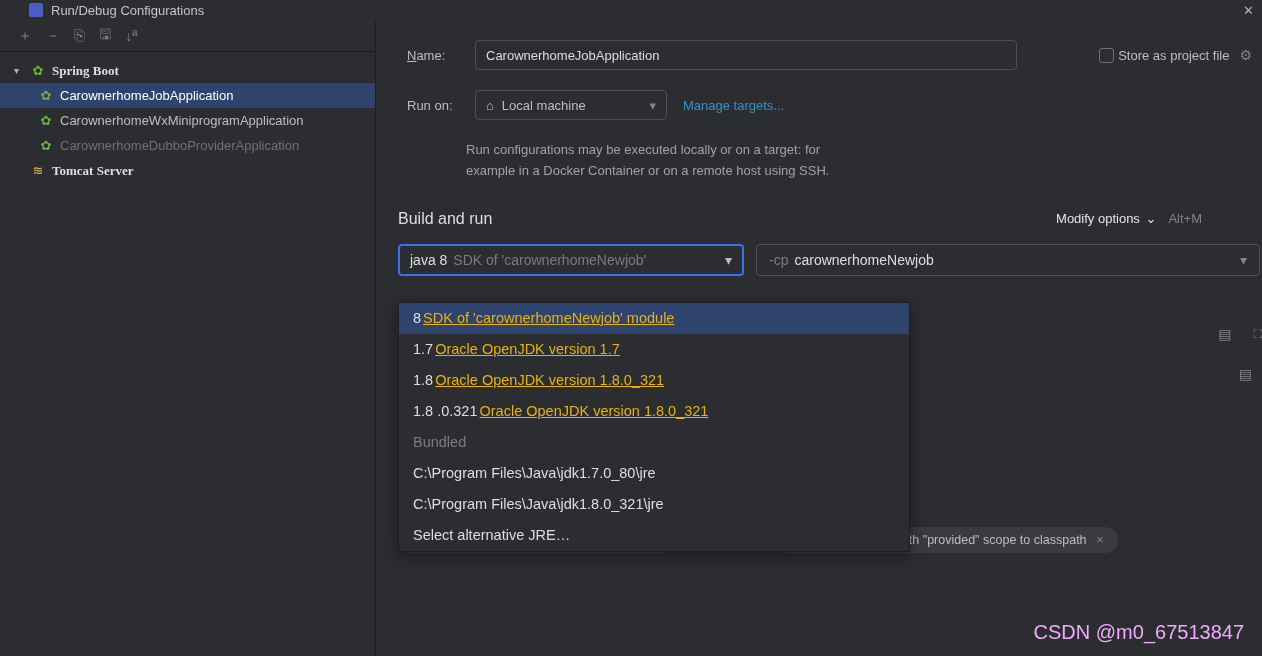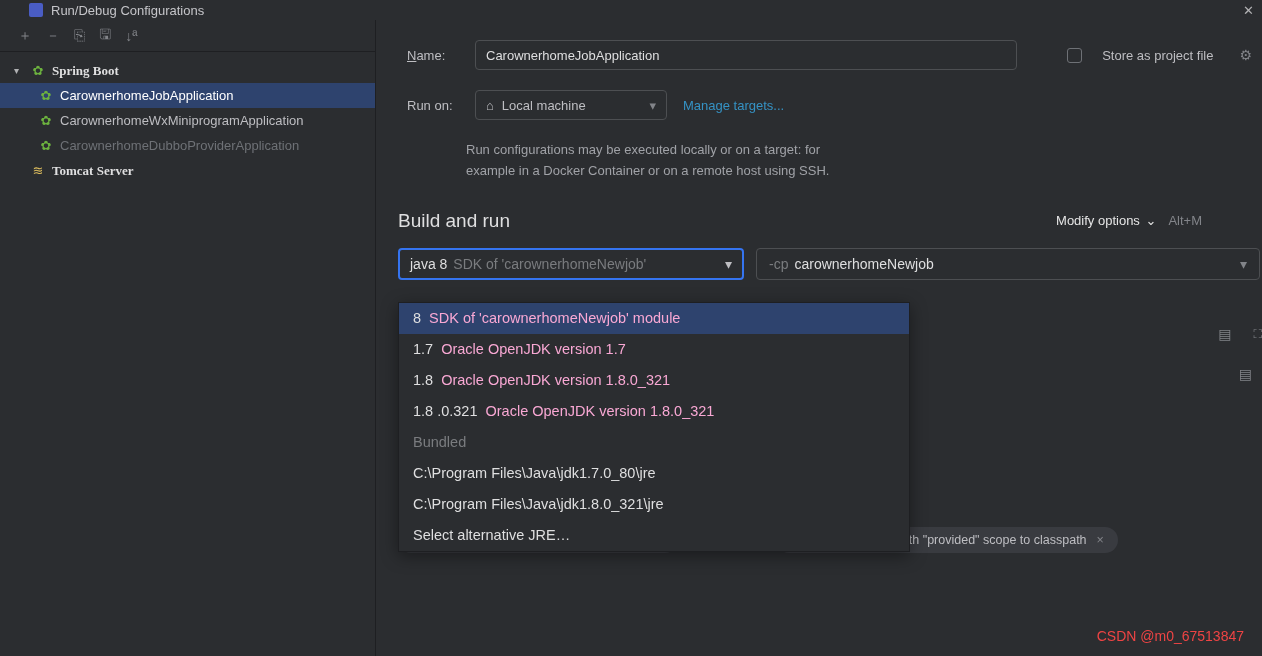--- a/index.html
+++ b/index.html
@@ -135,21 +135,21 @@
       border-radius: 4px;
       padding: 0 10px;
       color: #dfdfe0;
       font-size: 13px;
     }
     .store-checkbox-wrap {
       margin-left: auto;
       margin-right: 10px;
       display: flex;
       align-items: center;
-      gap: 20px;
+      gap: 4px;
     }
     .checkbox {
       width: 15px;
       height: 15px;
       border: 1px solid #6e7176;
       border-radius: 3px;
       background: transparent;
     }
     .gear-icon {
       color: #828489;
@@ -185,21 +185,21 @@
       max-width: 600px;
     }
     .section-header {
       display: flex;
       align-items: center;
       margin-top: 28px;
       margin-bottom: 16px;
     }
     .section-title {
       color: #dfdfe0;
-      font-size: 19px;
+      font-size: 16px;
     }
     .modify-options {
       margin-left: auto;
       margin-right: 60px;
       display: flex;
       align-items: center;
       gap: 12px;
     }
     .modify-link {
       color: #e5e5e5;
@@ -282,22 +282,23 @@
       cursor: pointer;
       line-height: 1.45;
     }
     .dropdown-item.selected {
       background: #2e436e;
     }
     .dropdown-item .primary {
       color: #dfdfe0;
     }
     .dropdown-item .secondary {
-      color: #f9a8d4;
-      margin-left: 8px;
+      color: #eab308;
+      margin-left: 2px;
+      text-decoration: underline;
     }
     .dropdown-item.section-label .primary {
       color: #7a7c7f;
     }
     .dropdown-item.path .primary {
       color: #dfdfe0;
     }
     .bubble-partial {
       position: absolute;
       top: 306px;
@@ -342,22 +343,22 @@
     }
     .chip-close {
       margin-left: 10px;
       color: #828489;
       cursor: pointer;
     }
     .watermark {
       position: absolute;
       bottom: 12px;
       right: 18px;
-      color: #ef4444;
-      font-size: 14px;
+      color: #f0abfc;
+      font-size: 20px;
     }
   </style>
 </head>
 <body>
 
 <div class="title-bar">
   <span class="title-bar-icon"></span>
   <span>Run/Debug Configurations</span>
   <span class="close-x">✕</span>
 </div>

